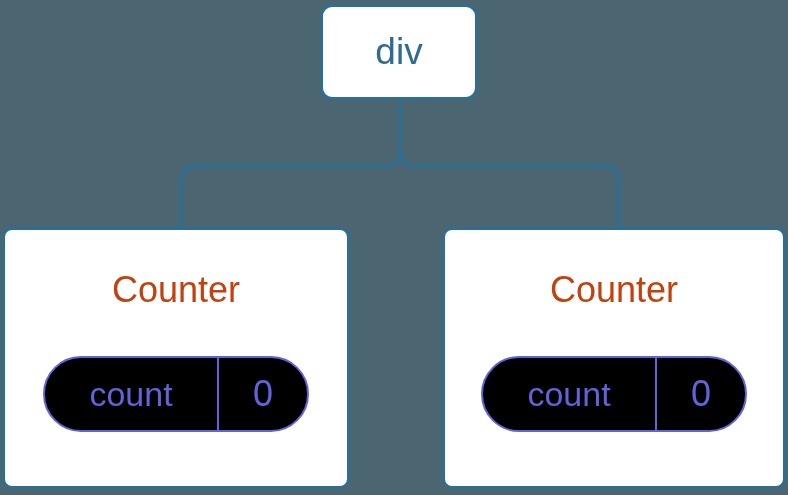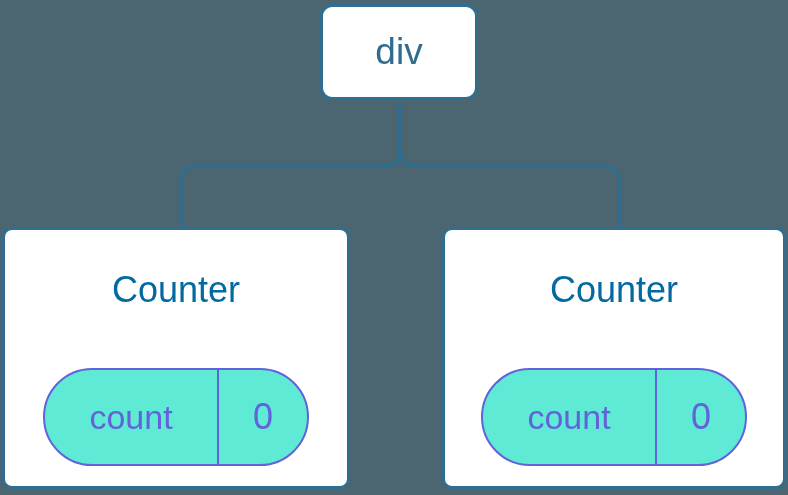--- a/index.html
+++ b/index.html
@@ -58,32 +58,32 @@
     flex-direction: column;
     align-items: center;
   }
   .card.left  { left: 2px;   width: 348px; }
   .card.right { left: 442px; width: 344px; }
   .card-title {
     margin-top: 38px;
     line-height: 44px;
     font-size: 36px;
     font-weight: 500;
-    color: #0369a1;
+    color: #c2410c;
   }
   .state-pill {
-    margin-top: 56px;
+    margin-top: 44px;
     width: 266px;
-    height: 98px;
+    height: 76px;
     box-sizing: border-box;
     border: 2px solid #6262DB;
     border-radius: 49px;
     display: flex;
     overflow: hidden;
-    background: #5eead4;
+    background: #000000;
   }
   .state-key {
     flex: 1;
     display: flex;
     align-items: center;
     justify-content: center;
     font-size: 34px;
     color: #6262DB;
   }
   .state-value {

